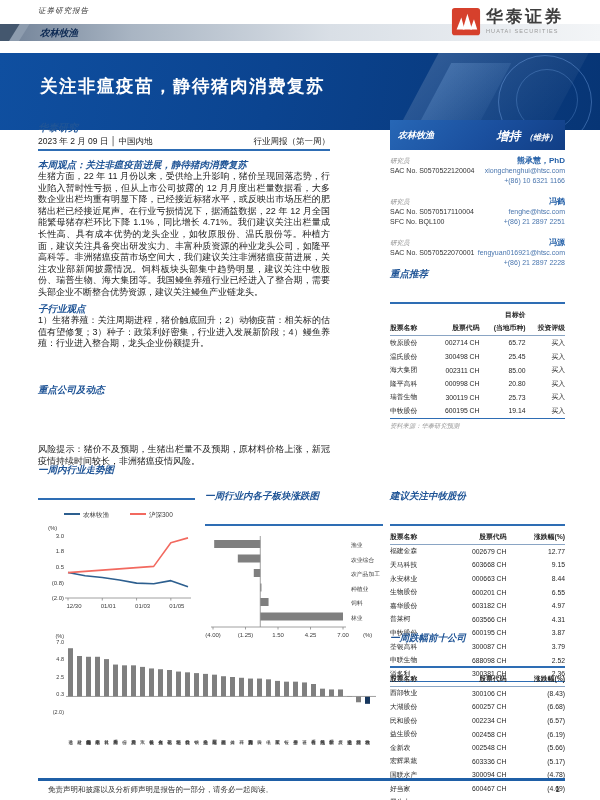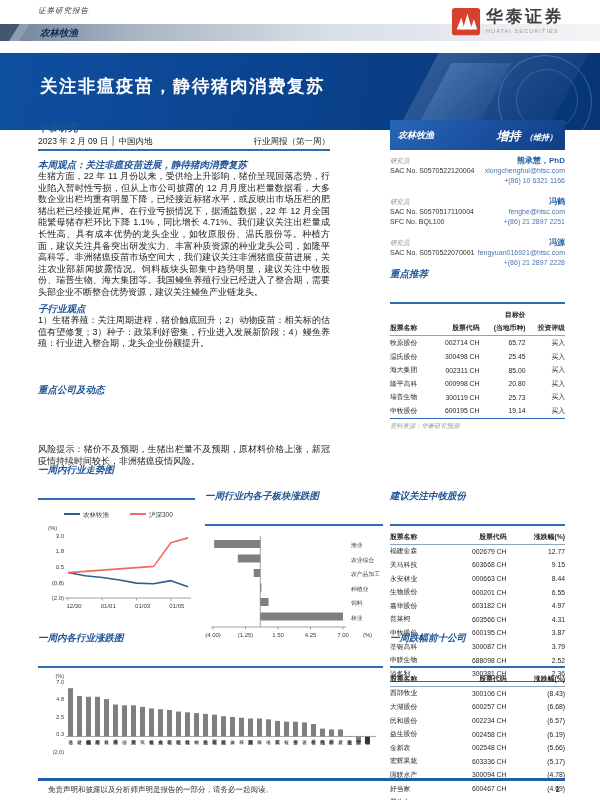--- a/index.html
+++ b/index.html
@@ -358,21 +358,20 @@
           <tr class="last">
             <td>溢多利</td>
             <td>300381 CH</td>
             <td>2.36</td>
           </tr>
         </tbody>
     </table>
   </div>
 
   <div class="chart-block chart-wrap" id="blk-chart3">
-    <div class="block-title">一周内各行业涨跌图</div>
     <svg id="chart-industries" width="345" height="86" viewBox="0 0 345 86">
         <text x="26" y="6" font-size="5.5" text-anchor="end" fill="#3c3c3c" font-family="&quot;Liberation Sans&quot;,&quot;DejaVu Sans&quot;,sans-serif">(%)</text>
         <text x="26" y="12" font-size="5.5" text-anchor="end" fill="#3c3c3c" font-family="&quot;Liberation Sans&quot;,&quot;DejaVu Sans&quot;,sans-serif">7.0</text>
         <text x="26" y="29.111111111111114" font-size="5.5" text-anchor="end" fill="#3c3c3c" font-family="&quot;Liberation Sans&quot;,&quot;DejaVu Sans&quot;,sans-serif">4.8</text>
         <text x="26" y="47" font-size="5.5" text-anchor="end" fill="#3c3c3c" font-family="&quot;Liberation Sans&quot;,&quot;DejaVu Sans&quot;,sans-serif">2.5</text>
         <text x="26" y="64.11111111111111" font-size="5.5" text-anchor="end" fill="#3c3c3c" font-family="&quot;Liberation Sans&quot;,&quot;DejaVu Sans&quot;,sans-serif">0.3</text>
         <text x="26" y="82" font-size="5.5" text-anchor="end" fill="#3c3c3c" font-family="&quot;Liberation Sans&quot;,&quot;DejaVu Sans&quot;,sans-serif">(2.0)</text>
         <rect x="30" y="16.22222222222222" width="5" height="48.22222222222222" fill="#7f7f7f"></rect>
         <rect x="39" y="24" width="5" height="40.44444444444444" fill="#7f7f7f"></rect>
         <rect x="48" y="24.77777777777778" width="5" height="39.666666666666664" fill="#7f7f7f"></rect>

